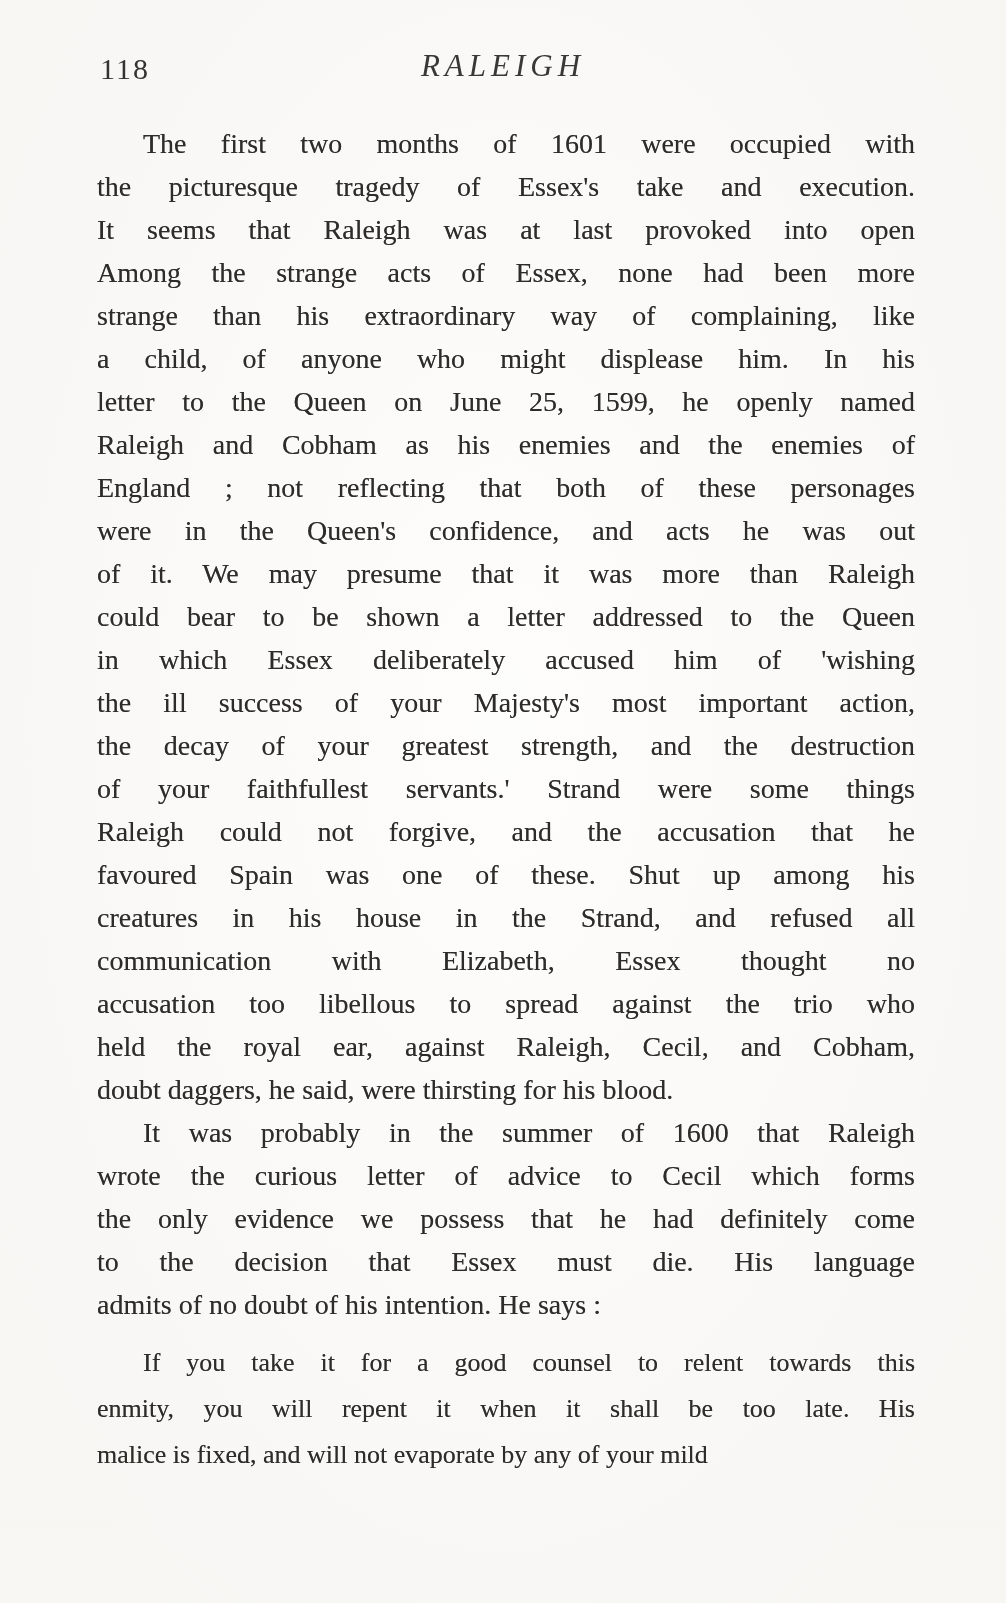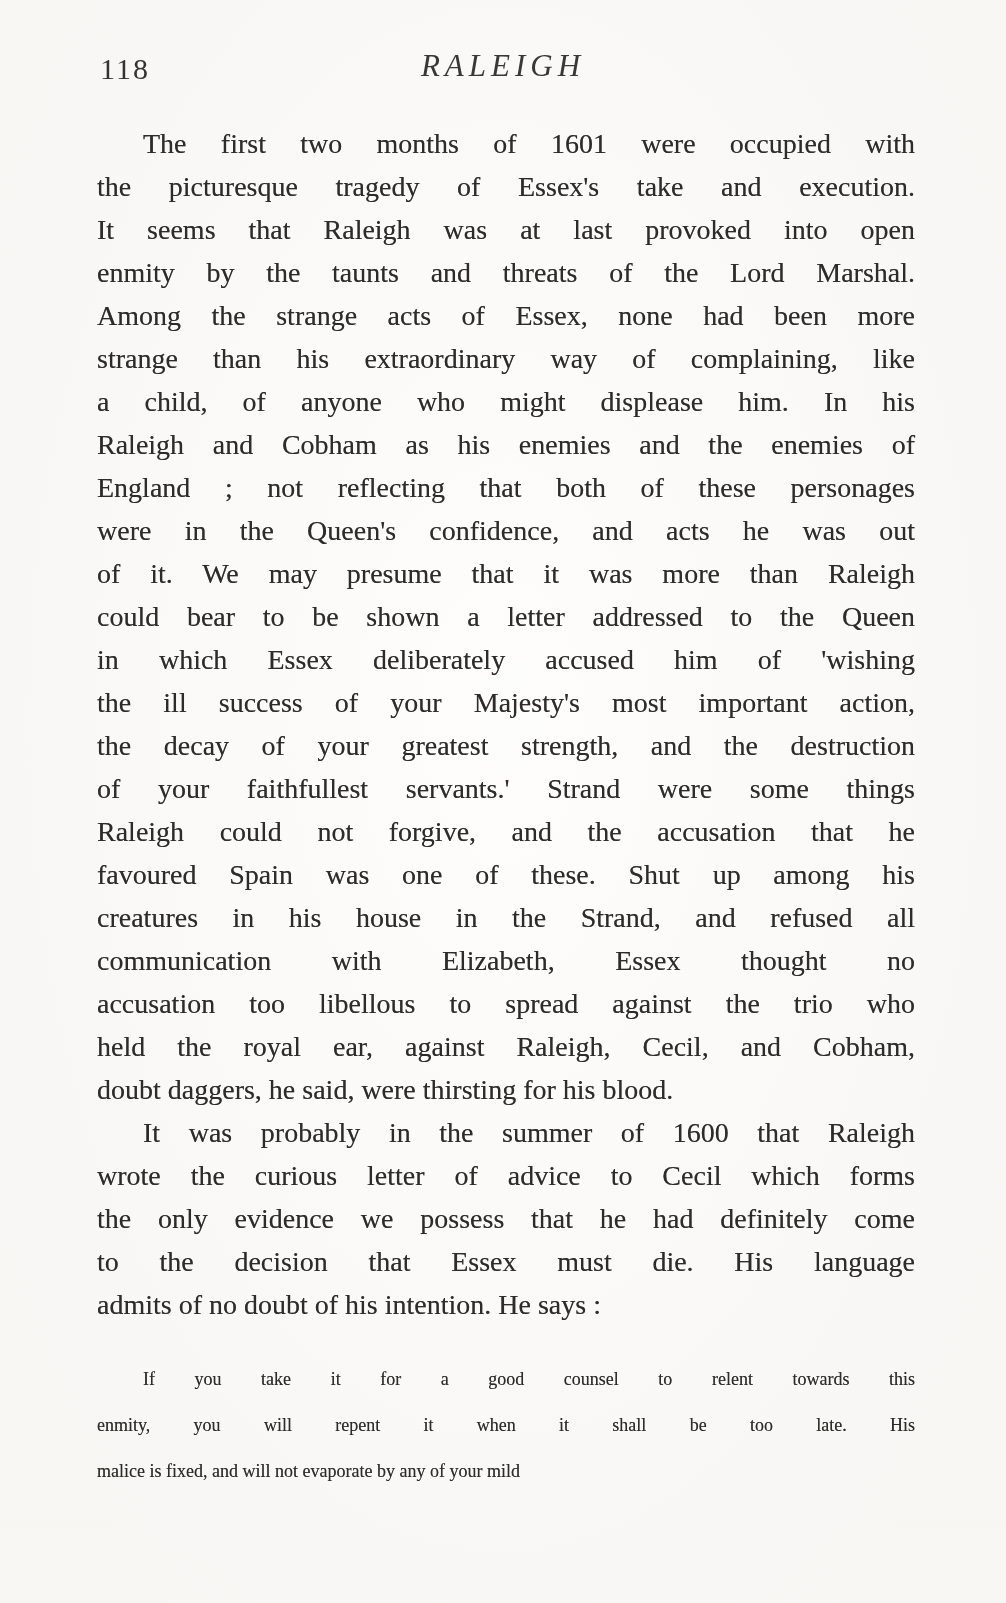--- a/index.html
+++ b/index.html
@@ -64,42 +64,42 @@
     text-align: justify;
     text-align-last: justify;
   }
   .paragraph .line.first {
     padding-left: 46px;
   }
   .paragraph .line.last {
     text-align-last: left;
   }
   .paragraph.quote {
-    margin-top: 30px;
-    font-size: 18px;
+    margin-top: 14px;
+    font-size: 26px;
     line-height: 46px;
   }
 </style>
 </head>
 <body>
 
 <div class="scan-page">
   <div class="header">
     <div class="page-number">118</div>
     <div class="running-title">RALEIGH</div>
   </div>
   <div class="page-body">
       <div class="paragraph">
         <div class="line first">The first two months of 1601 were occupied with</div>
         <div class="line">the picturesque tragedy of Essex's take and execution.</div>
         <div class="line">It seems that Raleigh was at last provoked into open</div>
-        <div class="line">enmity by the taunts and threats of the Lord Marshal.</div>
         <div class="line">Among the strange acts of Essex, none had been more</div>
         <div class="line">strange than his extraordinary way of complaining, like</div>
         <div class="line">a child, of anyone who might displease him.  In his</div>
+        <div class="line">letter to the Queen on June 25, 1599, he openly named</div>
         <div class="line">Raleigh and Cobham as his enemies and the enemies of</div>
         <div class="line">England ; not reflecting that both of these personages</div>
         <div class="line">were in the Queen's confidence, and acts he was out</div>
         <div class="line">of it.  We may presume that it was more than Raleigh</div>
         <div class="line">could bear to be shown a letter addressed to the Queen</div>
         <div class="line">in which Essex deliberately accused him of 'wishing</div>
         <div class="line">the ill success of your Majesty's most important action,</div>
         <div class="line">the decay of your greatest strength, and the destruction</div>
         <div class="line">of your faithfullest servants.'  Strand were some things</div>
         <div class="line">Raleigh could not forgive, and the accusation that he</div>

